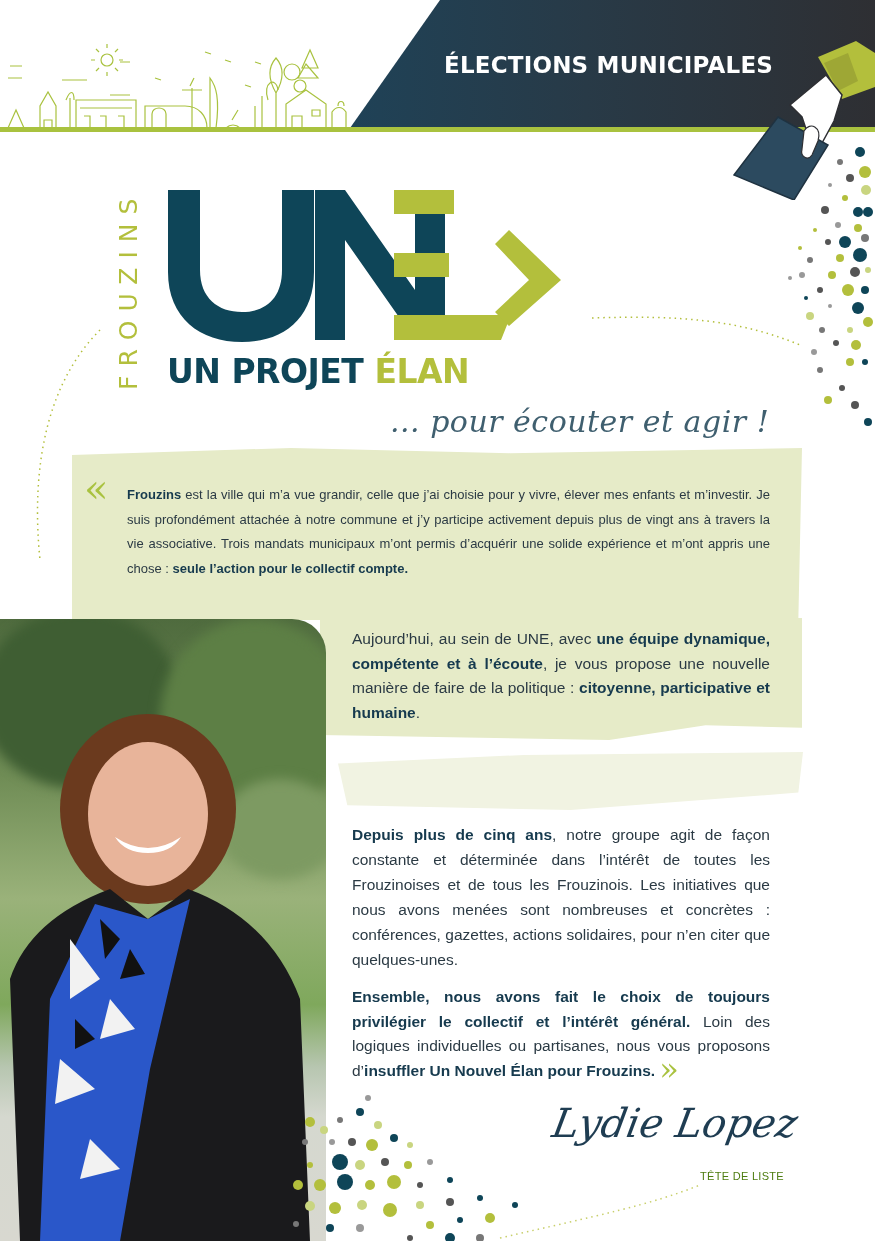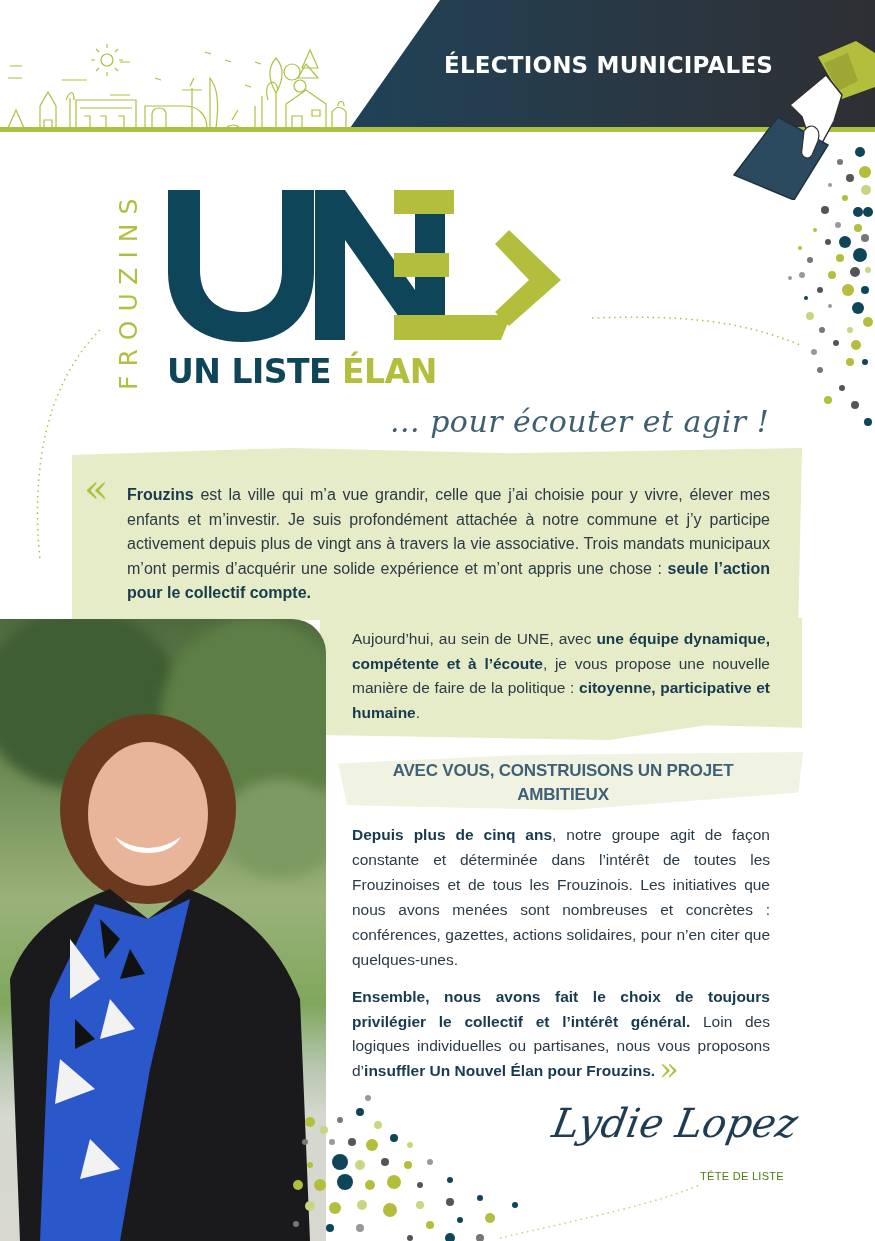--- a/index.html
+++ b/index.html
@@ -40,21 +40,21 @@
   .panel1 { position:absolute; left:72px; top:448px; width:730px; height:172px; background:#e6ebc8;
     clip-path:polygon(0 4%, 30% 0%, 60% 3%, 100% 0%, 99.5% 100%, 0 100%); }
   .panel2 { position:absolute; left:320px; top:618px; width:482px; height:122px; background:#e6ebc8;
     clip-path:polygon(0 0,100% 0,100% 90%,80% 88%,60% 100%,0 96%); }
   .panel3 { position:absolute; left:338px; top:752px; width:465px; height:58px; background:#f1f3e2;
     clip-path:polygon(0 20%,40% 5%,100% 0,99% 70%,50% 100%,2% 92%); }
 
   .quote-open { position:absolute; left:84px; top:468px; font-family:"DejaVu Serif", serif; font-size:40px;
     color:#a9c23f; line-height:1; }
   .para1 { position:absolute; left:127px; top:483px; width:643px; font-family:"Liberation Sans Narrow","Liberation Sans", sans-serif;
-    font-size:16px; line-height:24.5px; color:#2b3a44; text-align:justify; }
+    font-size:13px; line-height:24.5px; color:#2b3a44; text-align:justify; }
   .para2 { position:absolute; left:352px; top:627px; width:418px; font-size:15.5px; line-height:24.5px;
     color:#2b3a44; text-align:justify; }
   .heading { position:absolute; left:348px; top:759px; width:430px; text-align:center; font-weight:bold;
     font-size:17px; line-height:24px; color:#3f6175; letter-spacing:-0.2px; }
   .para3 { position:absolute; left:352px; top:822px; width:418px; font-size:15.5px; line-height:25px;
     color:#2b3a44; text-align:justify; }
   .para4 { position:absolute; left:352px; top:985px; width:418px; font-size:15.5px; line-height:24.5px;
     color:#2b3a44; text-align:justify; }
   b, .b { color:#163a4e; font-weight:bold; }
   .quote-close { color:#a9c23f; font-family:"DejaVu Serif", serif; font-size:32px; line-height:0; vertical-align:-4px; margin-left:4px; }
@@ -169,39 +169,38 @@
   <path d="M3 5 h32 v80 c0 28 18 42 42 42 c24 0 40 -14 40 -42 v-80 h32 v82 c0 46 -30 70 -72 70 c-42 0 -74 -24 -74 -70 z" fill="#0e4558"></path>
 
   <path d="M150 5 h30 l70 100 v-100 h30 v150 h-30 l-70 -100 v100 h-30 z" fill="#0e4558"></path>
 
   <path d="M229 5 h60 v24 h-60 z" fill="#b3bf3c"></path>
   <path d="M229 68 h55 v24 h-55 z" fill="#b3bf3c"></path>
   <path d="M229 130 h117 l-10 25 h-107 z" fill="#b3bf3c"></path>
   <path d="M344 92 l52 50 l-52 46 l-14 -14 l34 -32 l-34 -36 z" fill="#b3bf3c" transform="translate(0,-47)"></path>
 </svg>
 <div class="logo-sub">
-  <span class="dark">UN LISTE</span>
+  <span class="dark">UN PROJET</span>
   <span class="green">ÉLAN</span>
 </div>
 <div class="tagline">... pour  écouter et agir !</div>
 
 <div class="panel1"></div>
 <div class="quote-open">«</div>
 <p class="para1">
   <b>Frouzins</b><span> est la ville qui m’a vue grandir, celle que j’ai choisie pour y vivre, élever mes enfants et m’investir. Je suis profondément attachée à notre commune et j’y participe activement depuis plus de vingt ans à travers la vie associative. Trois mandats municipaux m’ont permis d’acquérir une solide expérience et m’ont appris une chose : </span><b>seule l’action pour le collectif compte.</b>
 </p>
 
 <div class="panel2"></div>
 <p class="para2">
   <span>Aujourd’hui, au sein de UNE, avec </span><b>une équipe dynamique, compétente et à l’écoute</b><span>, je vous propose une nouvelle manière de faire de la politique : </span><b>citoyenne, participative et humaine</b><span>.</span>
 </p>
 
 <div class="panel3"></div>
 <div class="heading">
-  <div>AVEC VOUS, CONSTRUISONS UN PROJET AMBITIEUX</div>
 </div>
 
 <p class="para3">
   <b>Depuis plus de cinq ans</b><span>, notre groupe agit de façon constante et déterminée dans l’intérêt de toutes les Frouzinoises et de tous les Frouzinois. Les initiatives que nous avons menées sont nombreuses et concrètes : conférences, gazettes, actions solidaires, pour n’en citer que quelques-unes.</span>
 </p>
 
 <p class="para4">
   <b>Ensemble, nous avons fait le choix de toujours privilégier le collectif et l’intérêt général.</b><span> Loin des logiques individuelles ou partisanes, nous vous proposons d’</span><b>insuffler Un Nouvel Élan pour Frouzins.</b><span class="quote-close">»</span>
 </p>
 

